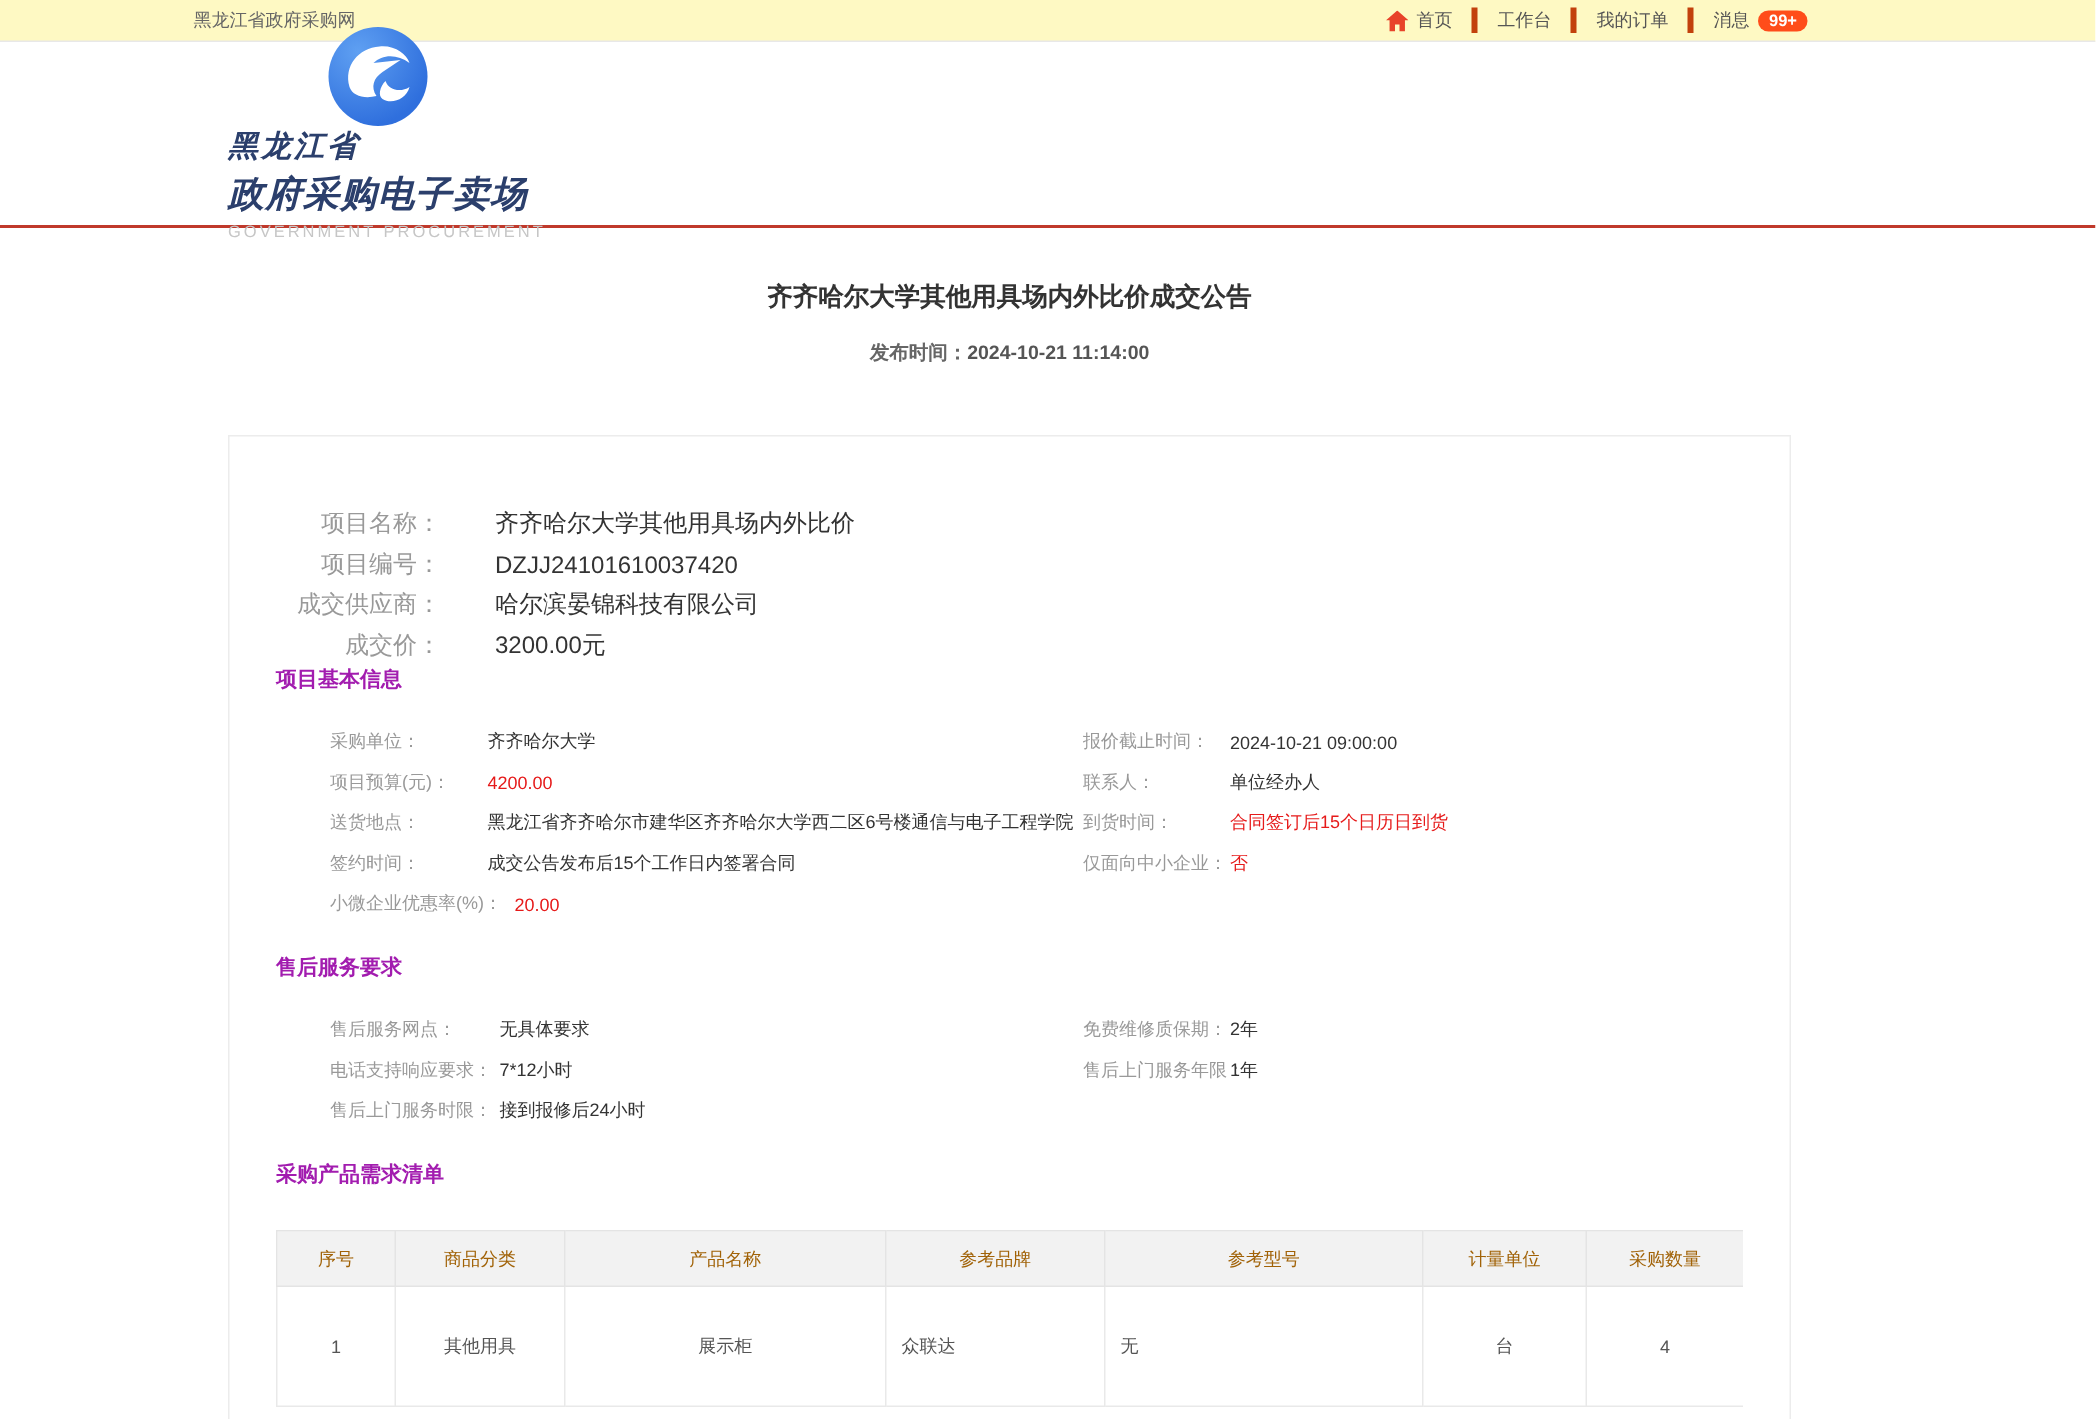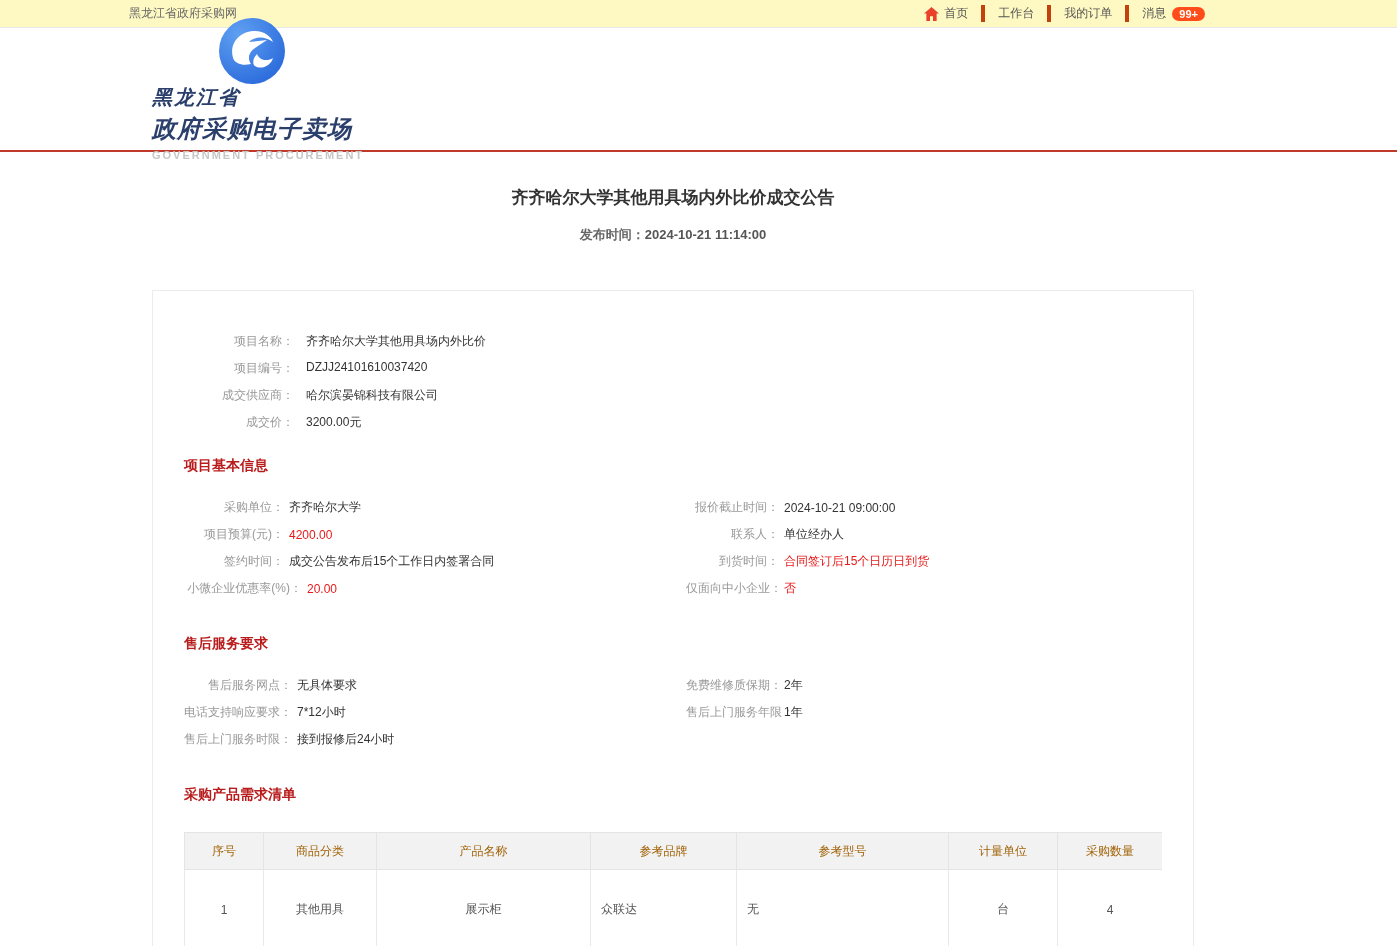--- a/index.html
+++ b/index.html
@@ -18,39 +18,39 @@
     border-radius:10px; padding:1px 7px; margin-left:6px; }
   
   .site-header { height:124px; background:#fff; border-bottom:2px solid #c0392b;
     display:flex; align-items:center; padding-left:140px; }
   .logo-wrap { display:flex; align-items:center;flex-direction:column; }
   .logo-circle { width:66px; height:66px; border-radius:50%;
     background:radial-gradient(circle at 30% 25%, #5fa0f2, #2f6fdd 75%); position:relative; overflow:hidden; }
   .logo-text { margin-left:12px; color:#2b3f6c; font-style:italic; }
   .logo-line1 { font-size:20px; font-weight:bold; letter-spacing:2px; }
   .logo-line2 { font-size:24px; font-weight:bold; letter-spacing:1px; margin-top:2px; }
-  .logo-line3 { font-size:11px; font-weight:bold; font-style:normal;
+  .logo-line3 { font-size:11px; font-weight:normal; font-style:normal;
     color:#c6c6c6; letter-spacing:2px; margin-top:4px; }
   
   .main-wrap { width:1042px; margin-left:152px; }
   .notice-title { text-align:center; font-size:17px; font-weight:bold; color:#333; margin-top:34px; }
   .publish-line { text-align:center; font-size:13px; font-weight:bold; color:#666; margin-top:17px; }
   .publish-line .time { color:#555; }
   .card { margin-top:46px; background:#fff; border:1px solid #ececec;
     padding:42px 31px 0 31px; height:700px; }
   
-  .sum-row { display:flex; height:27px; align-items:flex-start; font-size:12px; }
+  .sum-row { display:flex; height:27px; align-items:flex-end; font-size:16px;gap:24px; }
   .sum-label { width:110px; text-align:right; color:#999; }
   .sum-value { margin-left:12px; color:#333; }
-  .section-title { font-size:14px; font-weight:bold; color:#b91c1c; margin-top:16px; }
+  .section-title { font-size:14px; font-weight:bold; color:#a21caf; margin-top:3px; }
   .info-grid { display:flex; margin-top:19px; }
   .info-col-left { width:502px; }
   .info-col-right { flex:1; }
   .info-row { display:flex; height:27px; align-items:center; font-size:12px; white-space:nowrap; }
-  .info-label { width:100px; text-align:right; color:#999; flex-shrink:0; }
+  .info-label { width:100px; color:#999; flex-shrink:0;margin-left:36px; }
   .info-col-right .info-label { width:93px; }
   .info-value { margin-left:5px; color:#333; }
   .red { color:#e61a1a; }
   .spacer-sm { height:17px; }
   
   .table-wrap { margin-top:28px; overflow:hidden; }
   table.products { border-collapse:collapse; table-layout:fixed; width:978px; font-size:12px; }
   .products th { background:#f2f2f2; color:#a16207; font-weight:normal; height:37px;
     border:1px solid #e4e4e4; text-align:center; }
   .products td { background:#fff; color:#555; height:80px;
@@ -129,20 +129,24 @@
     <div class="section-title">项目基本信息</div>
     <div class="info-grid">
       <div class="info-col-left">
         <div class="info-row">
           <span class="info-label">采购单位：</span>
           <span class="info-value">齐齐哈尔大学</span>
         </div>
         <div class="info-row">
           <span class="info-label">项目预算(元)：</span>
           <span class="info-value red">4200.00</span>
+        </div>
+        <div class="info-row">
+          <span class="info-label">送货地点：</span>
+          <span class="info-value">黑龙江省齐齐哈尔市建华区齐齐哈尔大学西二区6号楼通信与电子工程学院</span>
         </div>
         <div class="info-row">
           <span class="info-label">签约时间：</span>
           <span class="info-value">成交公告发布后15个工作日内签署合同</span>
         </div>
         <div class="info-row">
           <span class="info-label" style="width:118px">小微企业优惠率(%)：</span>
           <span class="info-value red">20.00</span>
         </div>
       </div>

